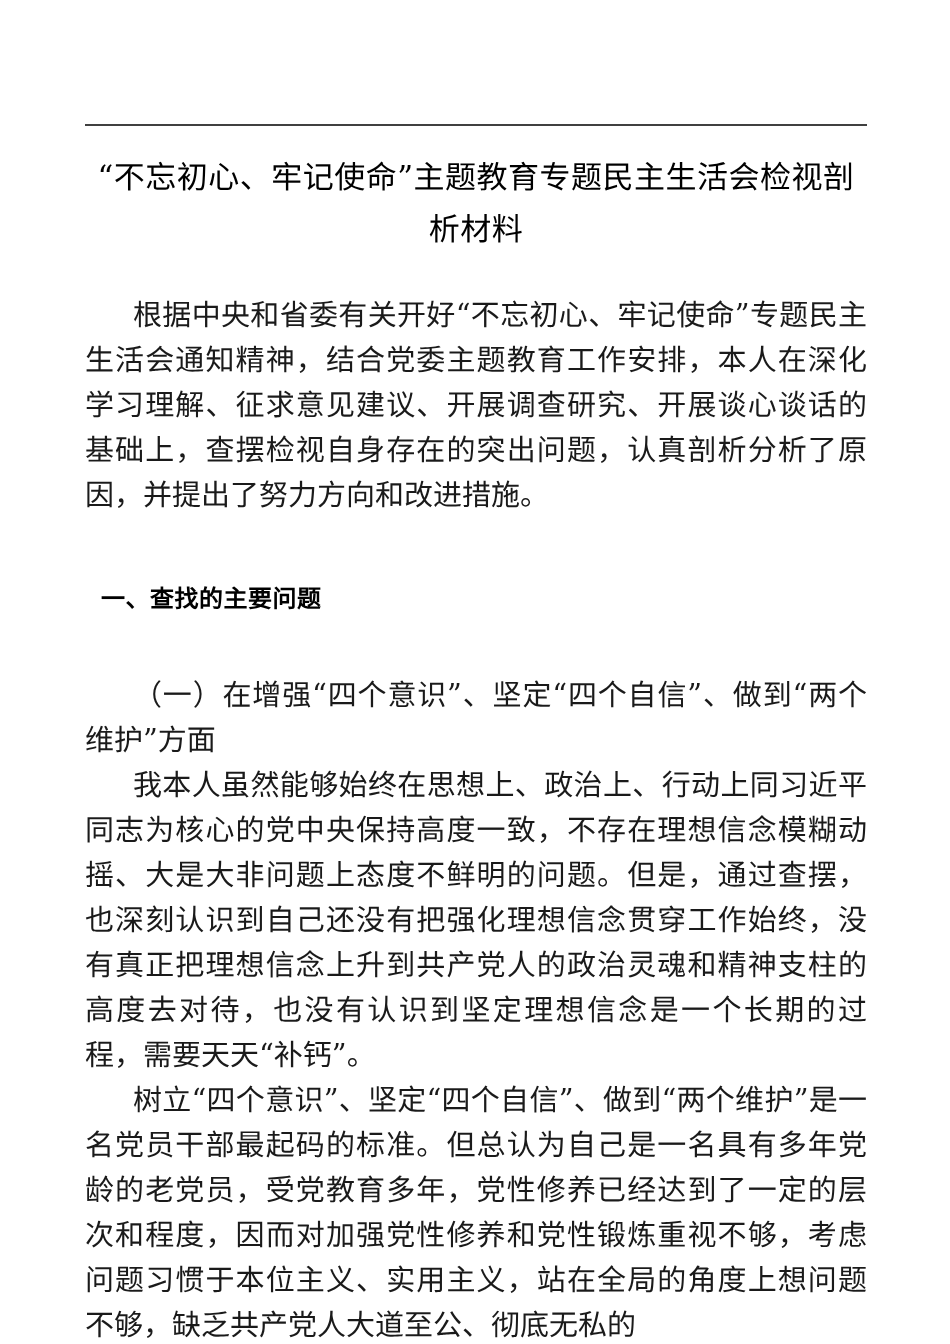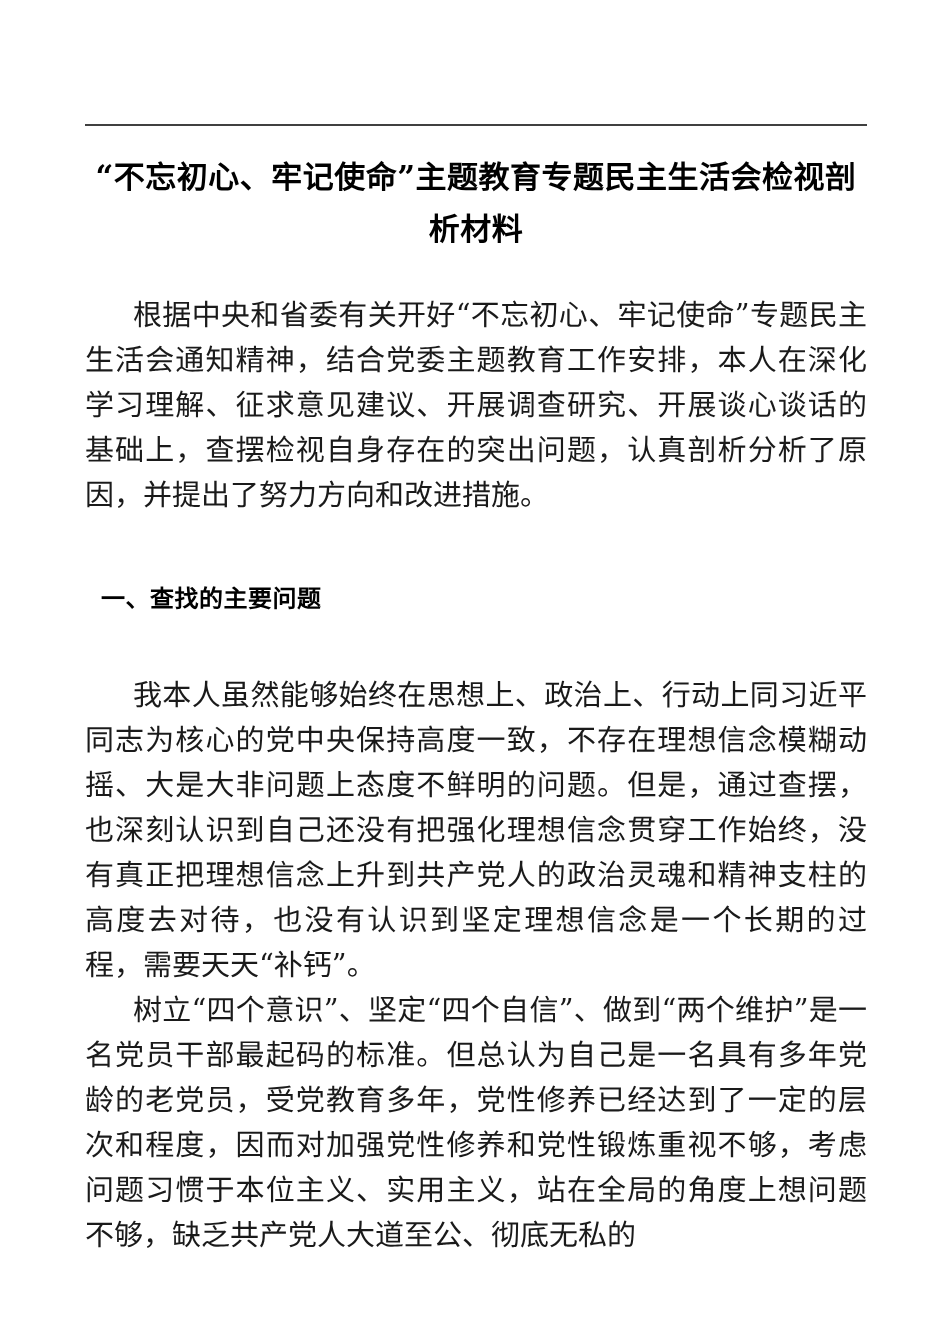--- a/index.html
+++ b/index.html
@@ -33,21 +33,21 @@
     left: 85px;
     top: 124px;
     width: 782px;
     height: 0;
     border-top: 2px solid #404040;
   }
   .doc-title {
     margin: 0;
     padding-top: 151px;
     font-family: "DejaVu Serif", "Liberation Serif", serif;
-    font-weight: bold;
+    font-weight: normal;
     font-size: 31px;
     line-height: 52px;
     text-align: center;
     letter-spacing: 0.5px;
     color: #000000;
   }
   .para {
     margin: 0;
     font-family: "DejaVu Serif", "Liberation Serif", serif;
     font-size: 29px;
@@ -89,19 +89,20 @@
     <div class="spacer-sm"></div>
 
     <p class="para intro">根据中央和省委有关开好“不忘初心、牢记使命”专题民主生活会通知精神，结合党委主题教育工作安排，本人在深化学习理解、征求意见建议、开展调查研究、开展谈心谈话的基础上，查摆检视自身存在的突出问题，认真剖析分析了原因，并提出了努力方向和改进措施。</p>
 
     <div class="spacer-lg"></div>
 
     <h2 class="section-heading">一、查找的主要问题</h2>
 
     <div class="spacer-md"></div>
 
+    <p class="para">（一）在增强“四个意识”、坚定“四个自信”、做到“两个维护”方面</p>
 
     <p class="para">我本人虽然能够始终在思想上、政治上、行动上同习近平同志为核心的党中央保持高度一致，不存在理想信念模糊动摇、大是大非问题上态度不鲜明的问题。但是，通过查摆，也深刻认识到自己还没有把强化理想信念贯穿工作始终，没有真正把理想信念上升到共产党人的政治灵魂和精神支柱的高度去对待，也没有认识到坚定理想信念是一个长期的过程，需要天天“补钙”。</p>
 
     <p class="para">树立“四个意识”、坚定“四个自信”、做到“两个维护”是一名党员干部最起码的标准。但总认为自己是一名具有多年党龄的老党员，受党教育多年，党性修养已经达到了一定的层次和程度，因而对加强党性修养和党性锻炼重视不够，考虑问题习惯于本位主义、实用主义，站在全局的角度上想问题不够，缺乏共产党人大道至公、彻底无私的</p>
 
   </div>
 </div>
 
 </body></html>

